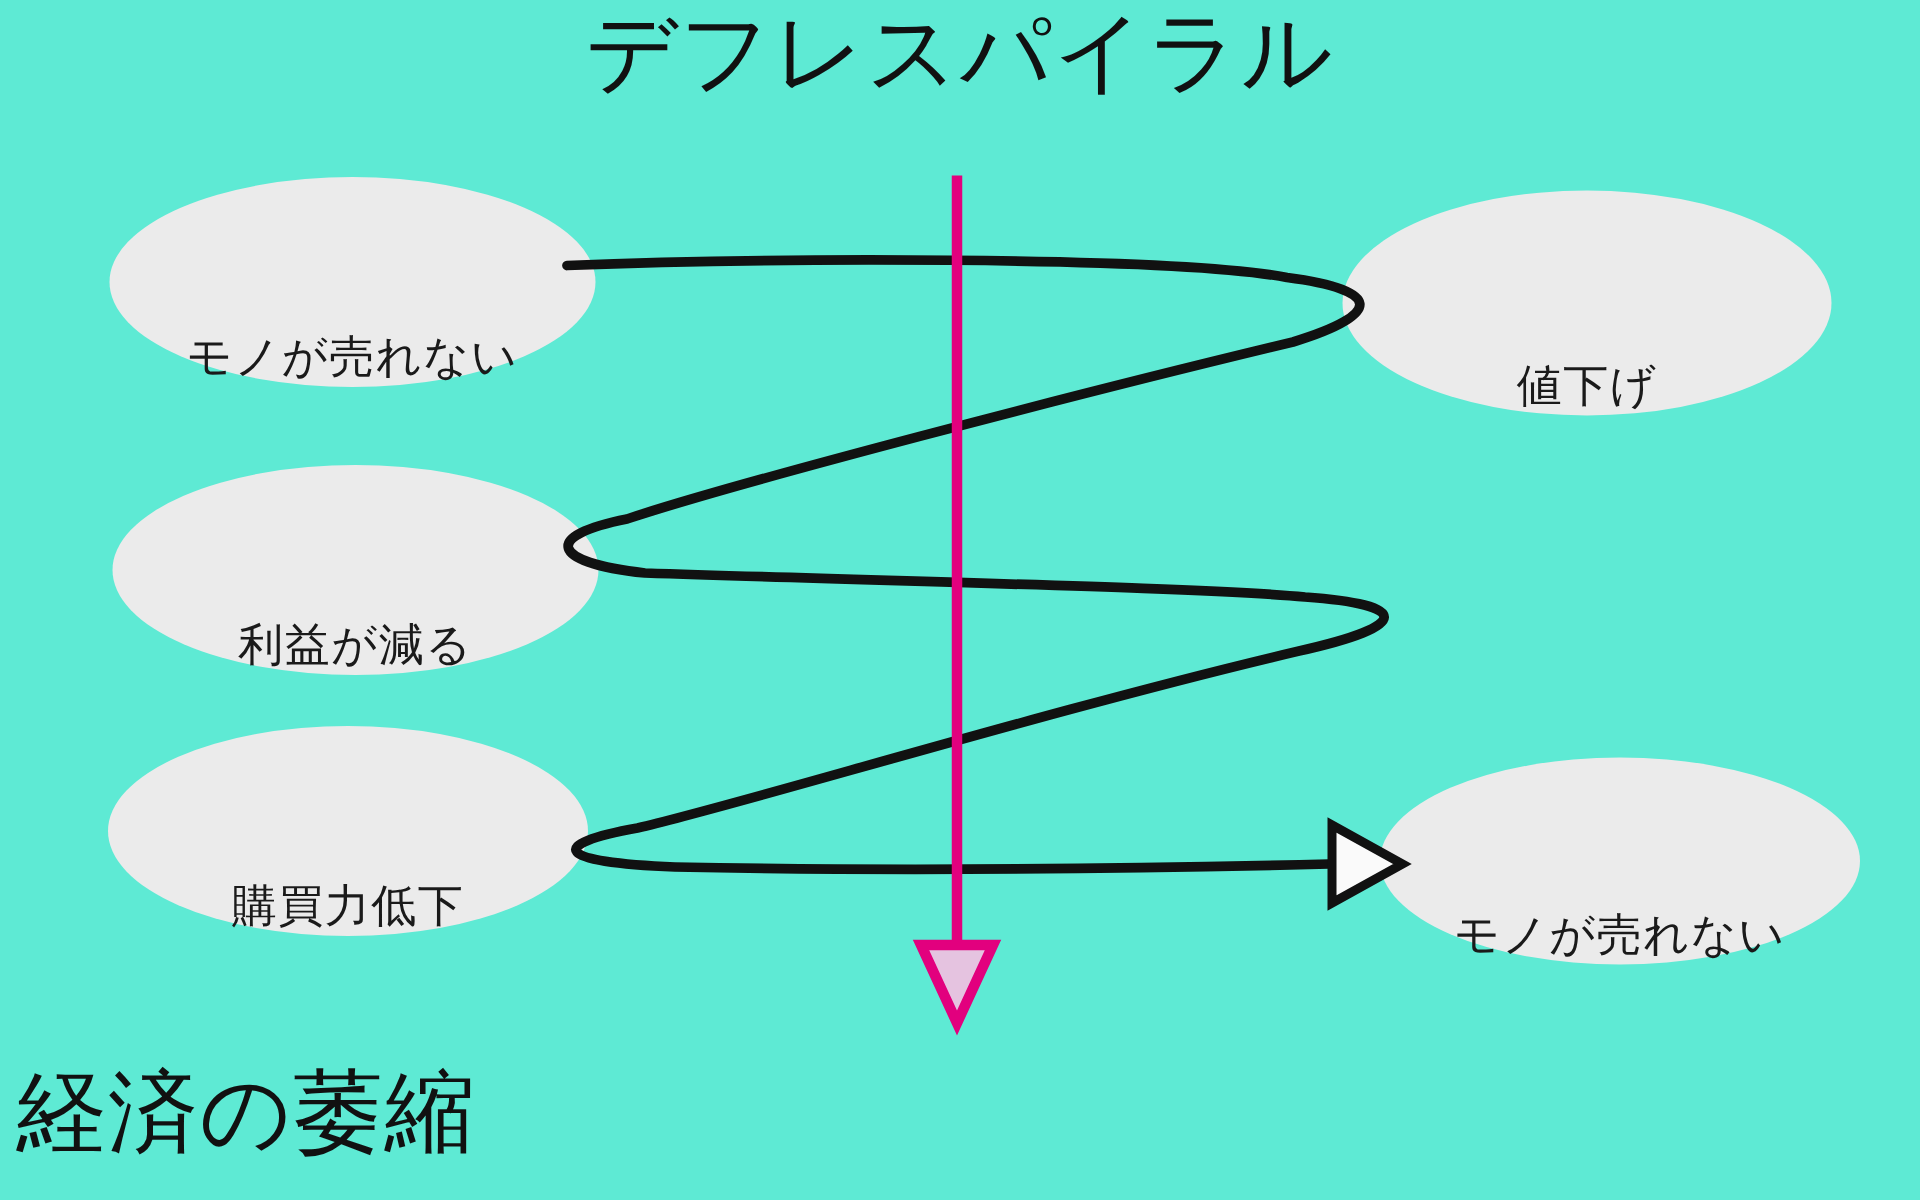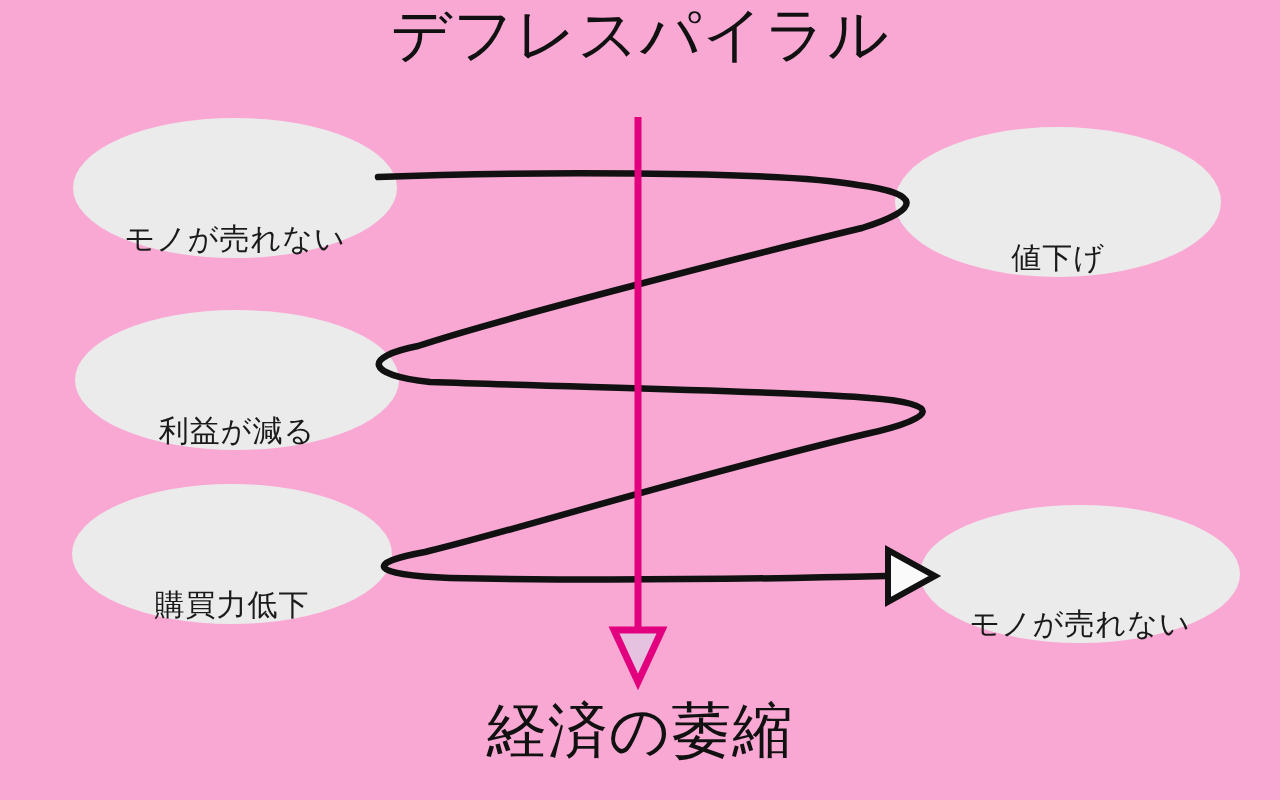--- a/index.html
+++ b/index.html
@@ -5,21 +5,21 @@
   html, body {
     margin: 0;
     padding: 0;
     background: #ffffff;
     font-family: "Liberation Sans", "DejaVu Sans", sans-serif;
   }
   .canvas {
     position: relative;
     width: 1280px;
     height: 800px;
-    background: #f9a8d4;
+    background: #5eead4;
     overflow: hidden;
     color: #1a1a1a;
   }
   .title {
     position: absolute;
     left: 0;
     right: 0;
     top: 2px;
     margin: 0;
     text-align: center;
@@ -27,22 +27,22 @@
     font-weight: 500;
     line-height: 1.1;
     letter-spacing: 1px;
     color: #111111;
   }
   .footer-label {
     position: absolute;
     left: 0;
     right: 0;
     top: 698px;
-    margin: 0;
-    text-align: center;
+    margin: 11px;
+    text-align: left;
     font-size: 60px;
     font-weight: 500;
     line-height: 1.1;
     letter-spacing: 1px;
     color: #111111;
   }
   .node {
     position: absolute;
     background: #ebebeb;
     border-radius: 50%;

